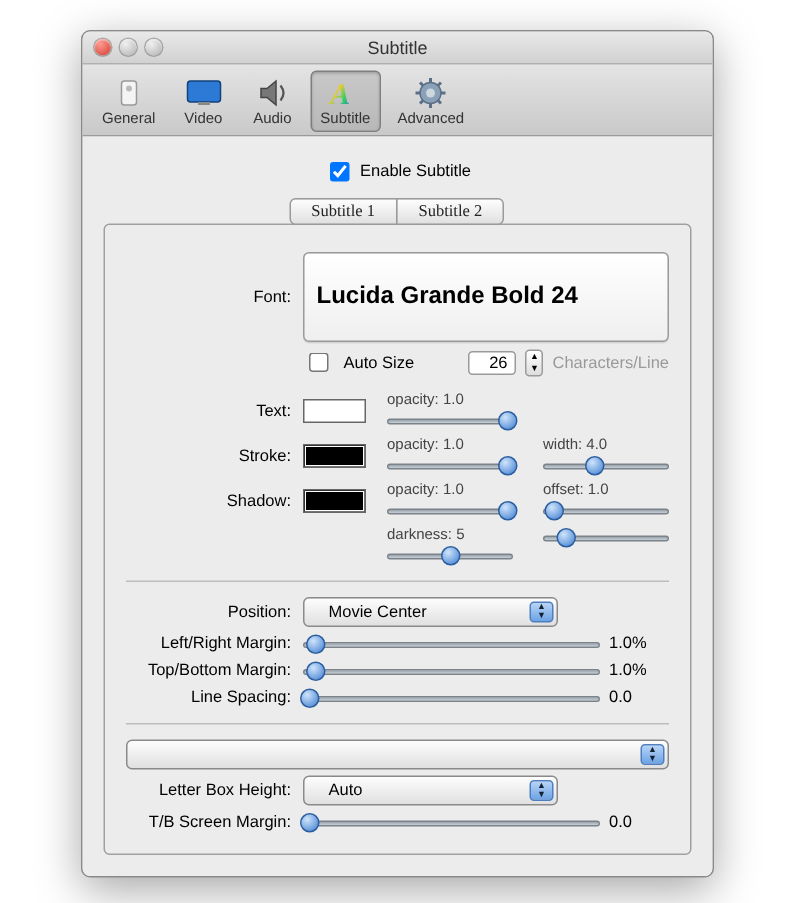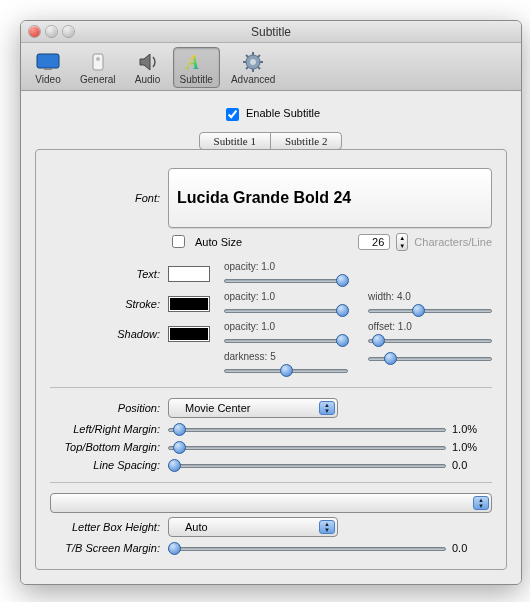--- a/index.html
+++ b/index.html
@@ -4,21 +4,21 @@
 <style>
   * { box-sizing: border-box; }
   body {
     margin: 0;
     padding: 20px;
     background: #fff;
     font-family: "Lucida Grande", "Helvetica Neue", Arial, sans-serif;
     font-size: 11px;
   }
   .window {
-    width: 502px;
+    width: 422px;
     margin: 0 auto;
     border: 1px solid #8a8a8a;
     border-radius: 6px;
     box-shadow: 0 8px 30px rgba(0,0,0,0.35);
     background: #ececec;
     overflow: hidden;
   }
   .titlebar {
     height: 22px;
     background: linear-gradient(#e9e9e9, #d1d1d1);
@@ -114,21 +114,20 @@
     display: flex;
     align-items: center;
     margin: 4px 0;
   }
   .lab {
     width: 118px;
     text-align: right;
     padding-right: 8px;
     color: #000;
     font-size: 11px;
-    font-style: italic;
   }
   .fontbtn {
     flex: 1;
     background: linear-gradient(#fff, #efefef);
     border: 1px solid #9a9a9a;
     border-radius: 4px;
     padding: 20px 8px;
     font-family: "Lucida Grande", sans-serif;
     font-weight: bold;
     font-size: 16px;
@@ -248,35 +247,35 @@
       <div class="tl red"></div>
       <div class="tl gray"></div>
       <div class="tl gray"></div>
     </div>
     <div class="title">Subtitle</div>
   </div>
 
   <div class="toolbar">
     <div class="tbitem">
       <div class="tbicon">
+        <svg width="22" height="22">
+            <rect x="6" y="3" width="10" height="16" rx="2" fill="#f4f4f4" stroke="#999"></rect>
+            <circle cx="11" cy="8" r="2" fill="#bbb"></circle>
+          </svg>
+      </div>
+      <span>General</span>
+    </div>
+    <div class="tbitem">
+      <div class="tbicon">
         <svg width="26" height="22">
             <rect x="2" y="3" width="22" height="14" rx="2" fill="#2d7ad6" stroke="#12427a"></rect>
             <rect x="9" y="17" width="8" height="2" fill="#888"></rect>
           </svg>
       </div>
       <span>Video</span>
-    </div>
-    <div class="tbitem">
-      <div class="tbicon">
-        <svg width="22" height="22">
-            <rect x="6" y="3" width="10" height="16" rx="2" fill="#f4f4f4" stroke="#999"></rect>
-            <circle cx="11" cy="8" r="2" fill="#bbb"></circle>
-          </svg>
-      </div>
-      <span>General</span>
     </div>
     <div class="tbitem">
       <div class="tbicon">
         <svg width="24" height="22">
             <path d="M4 8 h4 l6 -5 v16 l-6 -5 h-4 z" fill="#777" stroke="#444"></path>
             <path d="M17 6 q4 5 0 10" fill="none" stroke="#555" stroke-width="1.5"></path>
           </svg>
       </div>
       <span>Audio</span>
     </div>

